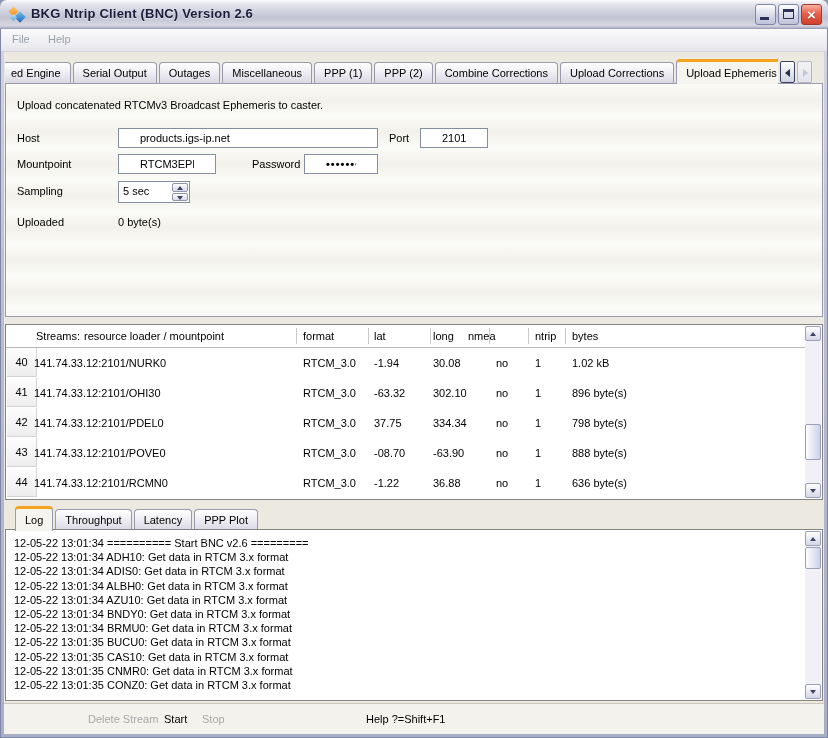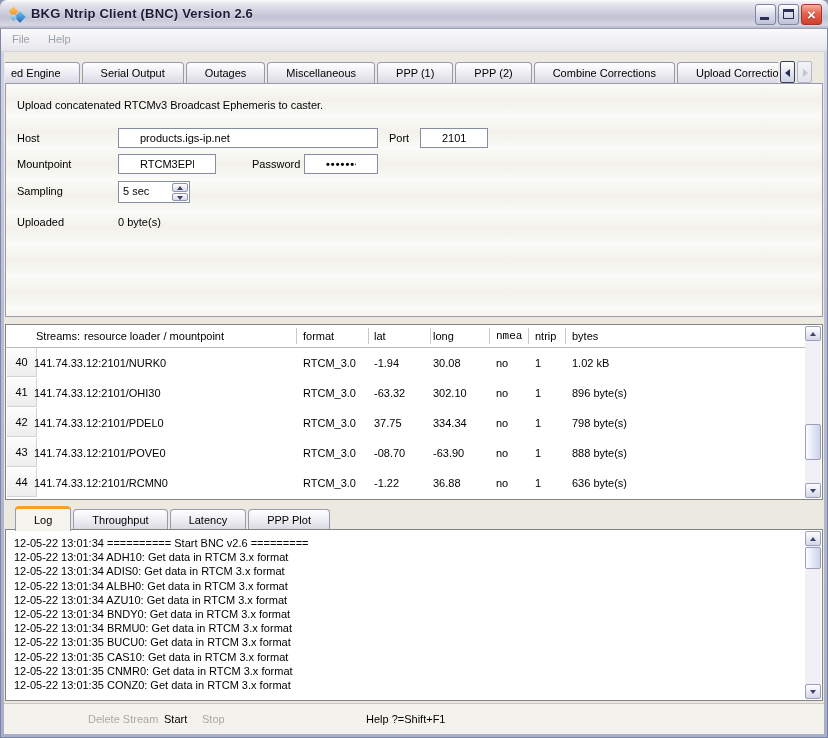--- a/index.html
+++ b/index.html
@@ -55,21 +55,21 @@
   .content {
     position:absolute; top:52px; left:4px; right:4px; bottom:4px;
     background:#ebe9e0; overflow:hidden;
   }
   
   .tabstrip {
     position:absolute; top:5px; left:1px; right:46px; height:27px;
     display:flex; align-items:flex-end; overflow:hidden;
   }
   .tab {
-    height:22px; line-height:20px; padding:0 18px; margin-right:2px;
+    height:22px; line-height:20px; padding:0 9px; margin-right:2px;
     font-size:11px; color:#000; white-space:nowrap;
     background:linear-gradient(180deg,#ffffff 0%,#ebeaf1 55%,#d8d7e1 100%);
     border:1px solid #9a99ad; border-bottom:none;
     border-radius:4px 4px 0 0; cursor:default; flex:0 0 auto;
   }
   .tab.clip { border-top-left-radius:0; border-left:none; padding-left:6px; }
   .tab.selected {
     height:26px; line-height:23px; margin-bottom:-1px; position:relative; z-index:3;
     background:#f5f4ee; border-top:3px solid #f5a31c;
   }
@@ -227,21 +227,21 @@
       <div class="thead">
         <span class="hl" style="left:30px;">Streams:</span>
         <span class="hl" style="left:78px;">resource loader / mountpoint</span>
         <span class="hsep" style="left:290px;"></span>
         <span class="hl" style="left:297px;">format</span>
         <span class="hsep" style="left:362px;"></span>
         <span class="hl" style="left:368px;">lat</span>
         <span class="hsep" style="left:424px;"></span>
         <span class="hl" style="left:427px;">long</span>
         <span class="hsep" style="left:483px;"></span>
-        <span class="hl" style="left:490px;font-family:Liberation Mono, monospace;">nmea</span>
+        <span class="hl" style="left:462px;">nmea</span>
         <span class="hsep" style="left:522px;"></span>
         <span class="hl" style="left:529px;">ntrip</span>
         <span class="hsep" style="left:559px;"></span>
         <span class="hl" style="left:566px;">bytes</span>
       </div>
       <div class="hline"></div>
 
       <div class="trow" style="top:23px;">
         <span class="rownum">40</span>
         <span class="cell c-mount">141.74.33.12:2101/NURK0</span>

